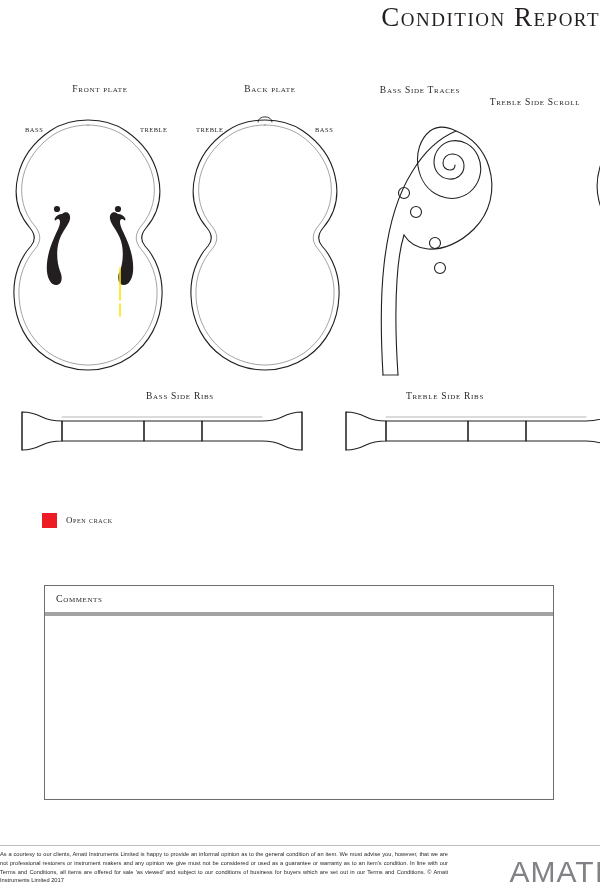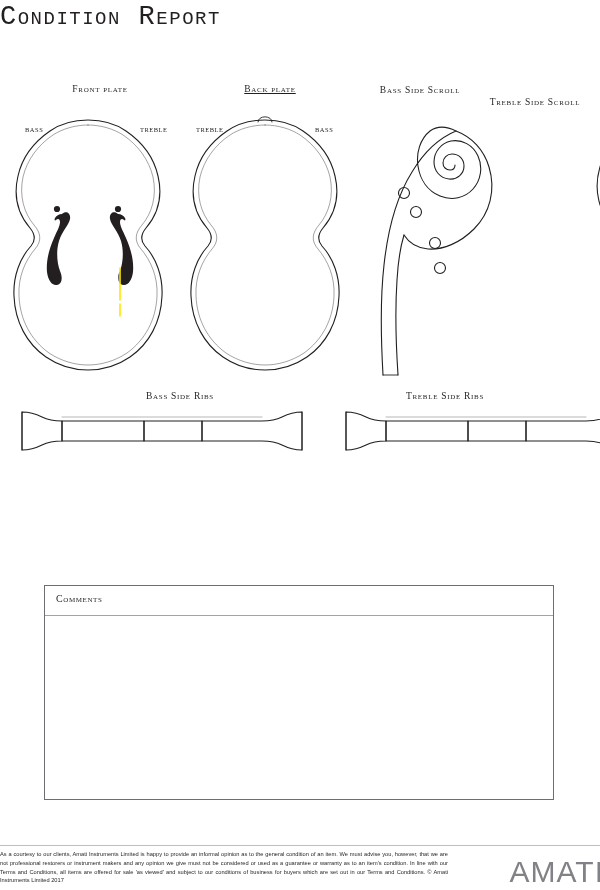--- a/index.html
+++ b/index.html
@@ -16,25 +16,25 @@
     width: 600px;
     height: 890px;
     background: #fff;
   }
 
   
   .title {
     position: absolute;
     top: 2px;
     left: 0; right: 0;
-    text-align: left;
+    text-align: right;
     font-size: 27px;
     letter-spacing: 1.5px;
     font-variant: small-caps;
-    font-family: Liberation Mono, monospace;
+    font-family: Liberation Serif, serif;
     color: #231f20;
   }
 
   
   .cap {
     position: absolute;
     font-variant: small-caps;
     font-size: 9.5px;
     letter-spacing: 0.7px;
     text-align: center;
@@ -81,21 +81,21 @@
     position: absolute;
     left: 44px;
     top: 585px;
     width: 510px;
     height: 215px;
     border: 1px solid #6d6e71;
     background: #fff;
   }
   .comments-head {
     height: 30px;
-    border-bottom: 1px solid #a3a3a3;
+    border-bottom: 4px solid #a3a3a3;
     padding: 7px 0 0 11px;
     font-variant: small-caps;
     font-size: 10px;
     letter-spacing: 0.6px;
   }
   .comments-area {
     width: 100%;
     height: 184px;
     border: none;
     outline: none;
@@ -138,22 +138,22 @@
 </head>
 <body>
 
 <div class="page">
 
   <div class="title">Condition Report</div>
 
   <div class="diagrams">
 
     <div class="cap" style="left:20px; top:84px; width:160px;">Front plate</div>
-    <div class="cap" style="left:190px; top:84px; width:160px;text-decoration:underline;">Back plate</div>
-    <div class="cap" style="left:350px; top:85px; width:140px;">Bass Side Scroll</div>
+    <div class="cap" style="left:190px; top:84px; width:160px;">Back plate</div>
+    <div class="cap" style="left:350px; top:85px; width:140px;">Bass Side Traces</div>
     <div class="cap" style="left:470px; top:85px; width:130px;margin-top:12px;">Treble Side Scroll</div>
 
     <div class="sidelab" style="left:25px; top:126px;">BASS</div>
     <div class="sidelab" style="left:140px; top:126px;">TREBLE</div>
     <div class="sidelab" style="left:196px; top:126px;">TREBLE</div>
     <div class="sidelab" style="left:315px; top:126px;">BASS</div>
 
     <div class="cap" style="left:90px; top:391px; width:180px;">Bass Side Ribs</div>
     <div class="cap" style="left:355px; top:391px; width:180px;">Treble Side Ribs</div>
 
@@ -372,20 +372,24 @@
           <line x1="22" y1="412" x2="22" y2="450" stroke-width="0.9"></line>
           <line x1="302" y1="412" x2="302" y2="450" stroke-width="0.9"></line>
           <line x1="62" y1="417" x2="262" y2="417" stroke-width="0.55" stroke-opacity="0.6"></line>
         </g>
 
       </g>
     </svg>
   </div>
 
   <div class="legend">
+    <div class="legend-item">
+      <span class="swatch" style="background:#ed1c24;"></span>
+      <span class="legend-label">Open crack</span>
+    </div>
   </div>
 
   <div class="comments-box">
     <div class="comments-head">Comments</div>
     <textarea class="comments-area" placeholder="" style=""></textarea>
   </div>
 
   <div class="footer-rule"></div>
   <div class="footer-text">As a courtesy to our clients, Amati Instruments Limited is happy to provide an informal opinion as to the general condition of an item. We must advise you, however, that we are not professional restorers or instrument makers and any opinion we give must not be considered or used as a guarantee or warranty as to an item's condition. In line with our Terms and Conditions, all items are offered for sale 'as viewed' and subject to our conditions of business for buyers which are set out in our Terms and Conditions. © Amati Instruments Limited 2017</div>
   <div class="brand">AMATI</div>

